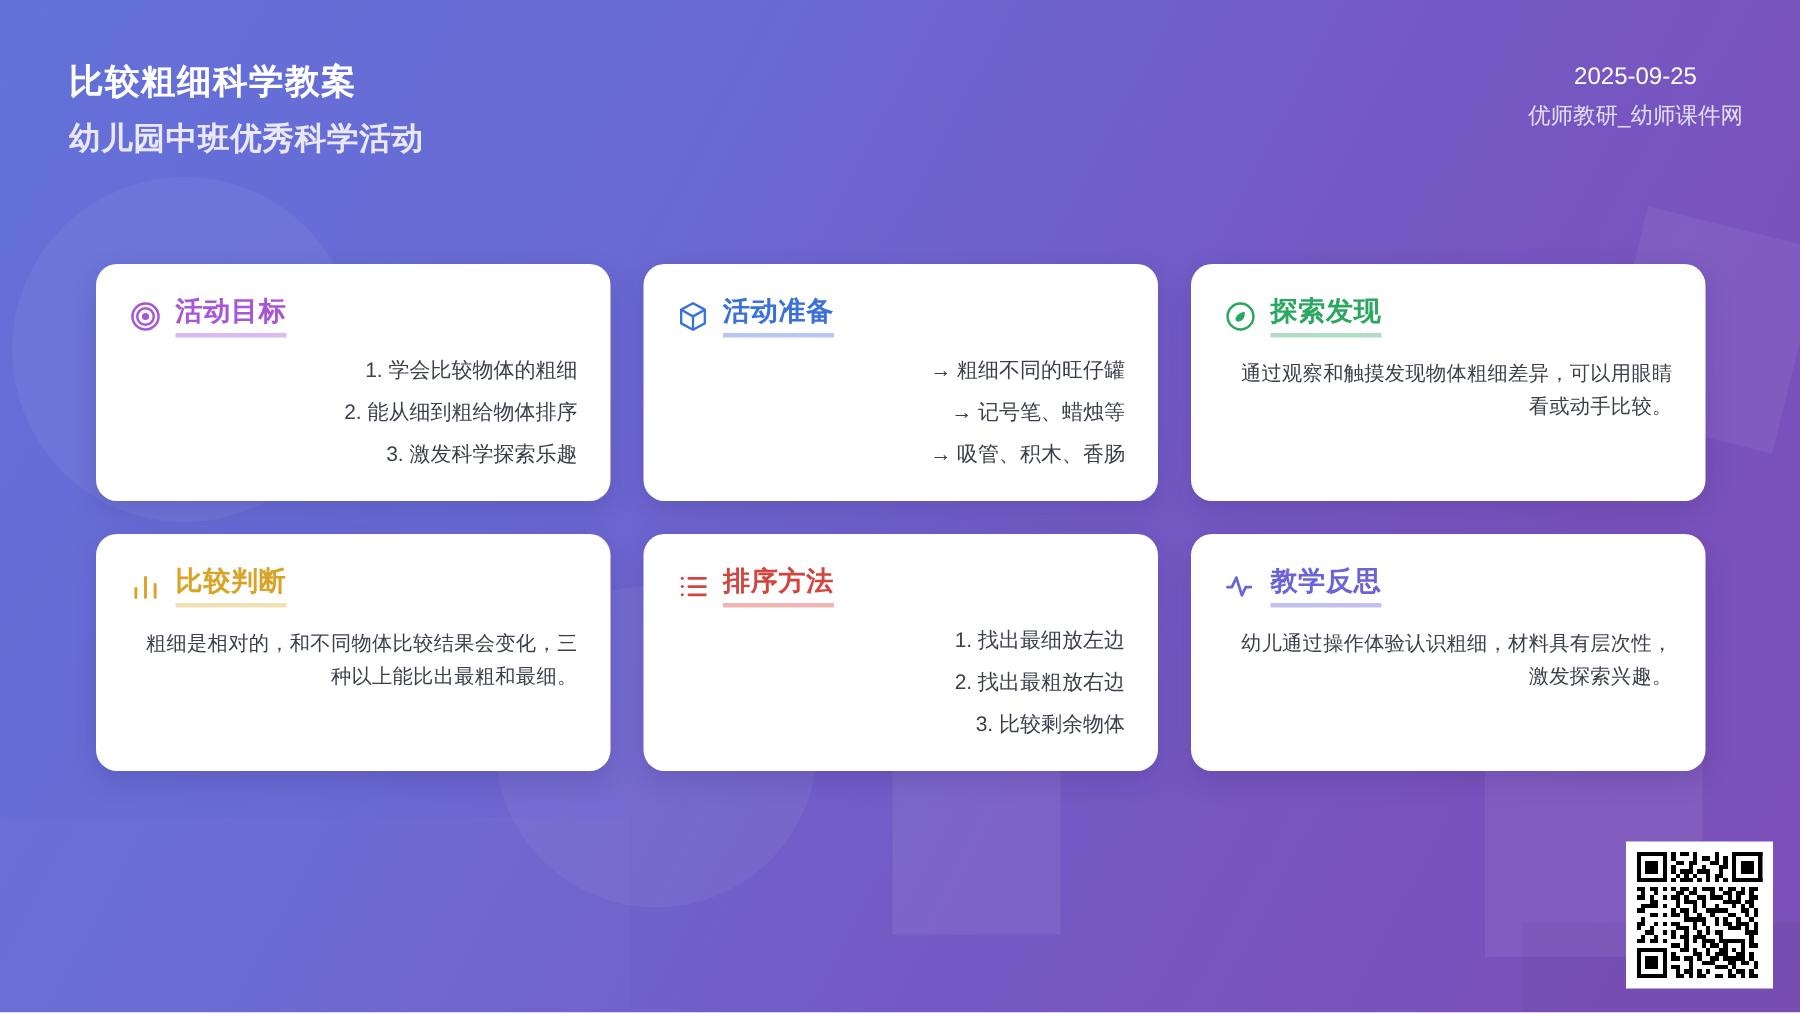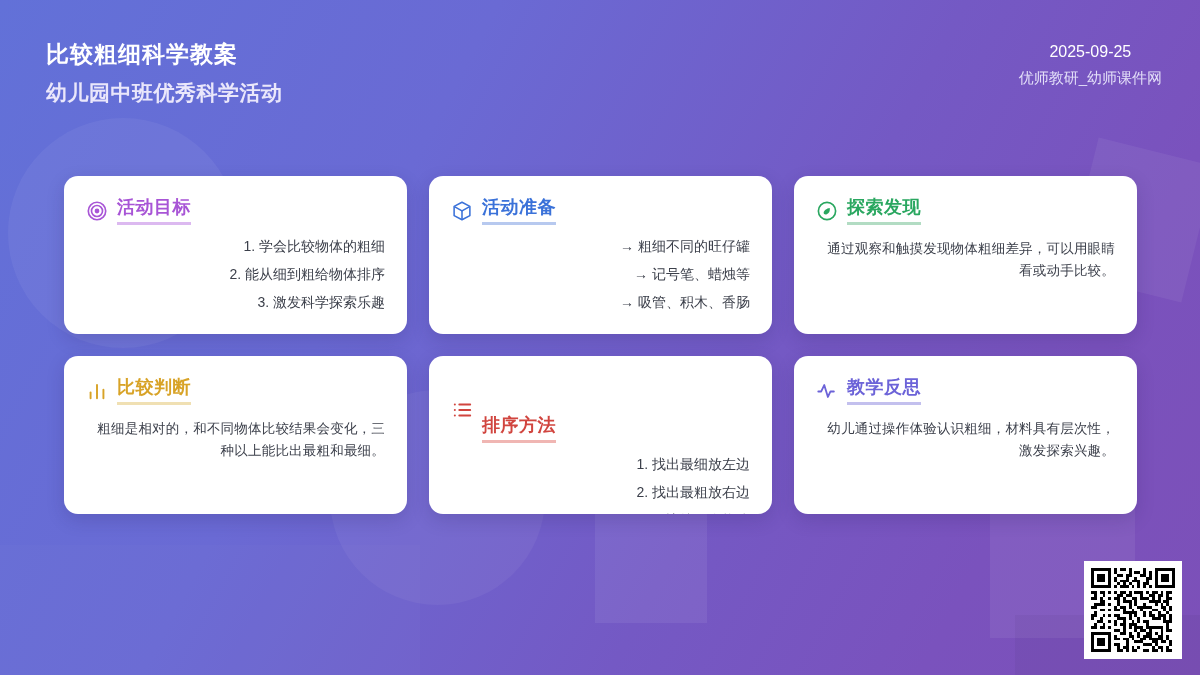--- a/index.html
+++ b/index.html
@@ -147,21 +147,21 @@
   
   .accent-purple { color: #a855d6; }
   .accent-purple .card-title { border-bottom-color: #dcb9f0; }
   .accent-blue   { color: #3b72d9; }
   .accent-blue .card-title { border-bottom-color: #b7c9ef; }
   .accent-green  { color: #2aa760; }
   .accent-green .card-title { border-bottom-color: #b2dcc3; }
   .accent-amber  { color: #d8a327; }
   .accent-amber .card-title { border-bottom-color: #f0e0b3; }
   .accent-red    { color: #d1453f; }
-  .accent-red .card-title { border-bottom-color: #f0b6b3; margin-top: 38px; }
+  .accent-red .card-title { border-bottom-color: #f0b6b3; }
   .accent-indigo { color: #6c63d8; }
   .accent-indigo .card-title { border-bottom-color: #c3c0ee; }
 
   
   .qr-wrap {
     position: absolute;
     left: 1084px; top: 561px;
     width: 98px; height: 98px;
     background: #ffffff;
     padding: 7px;

